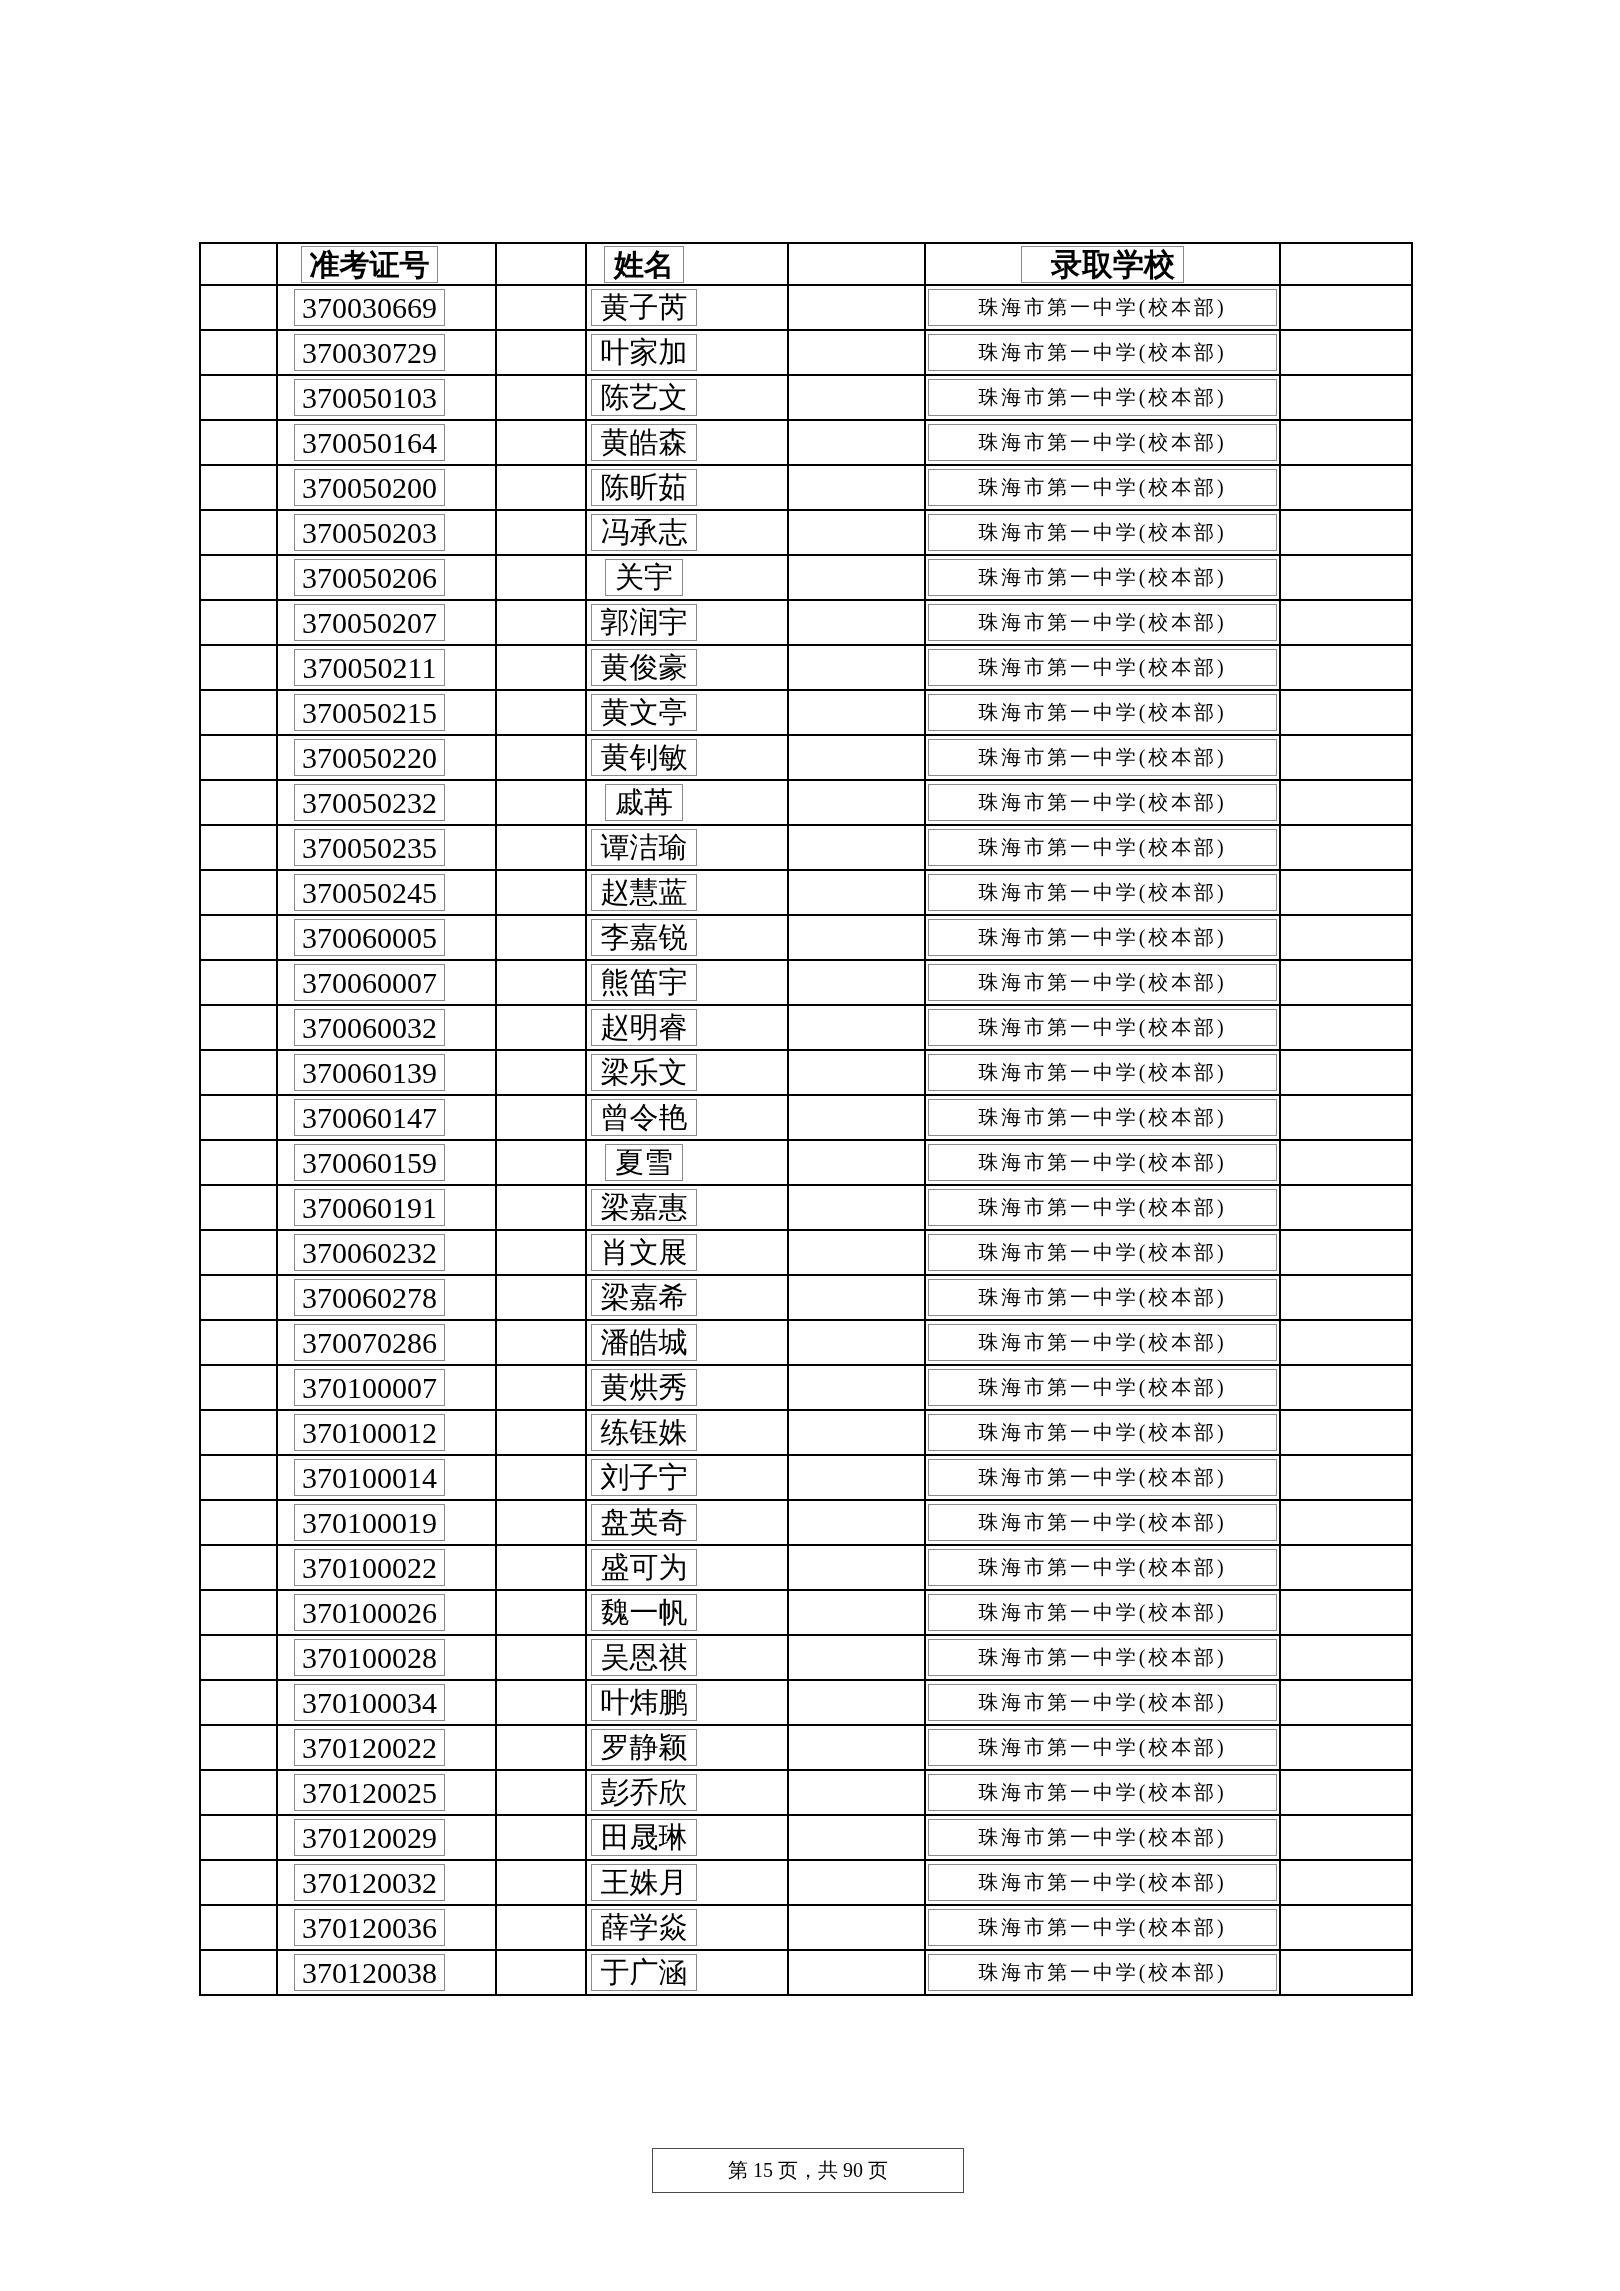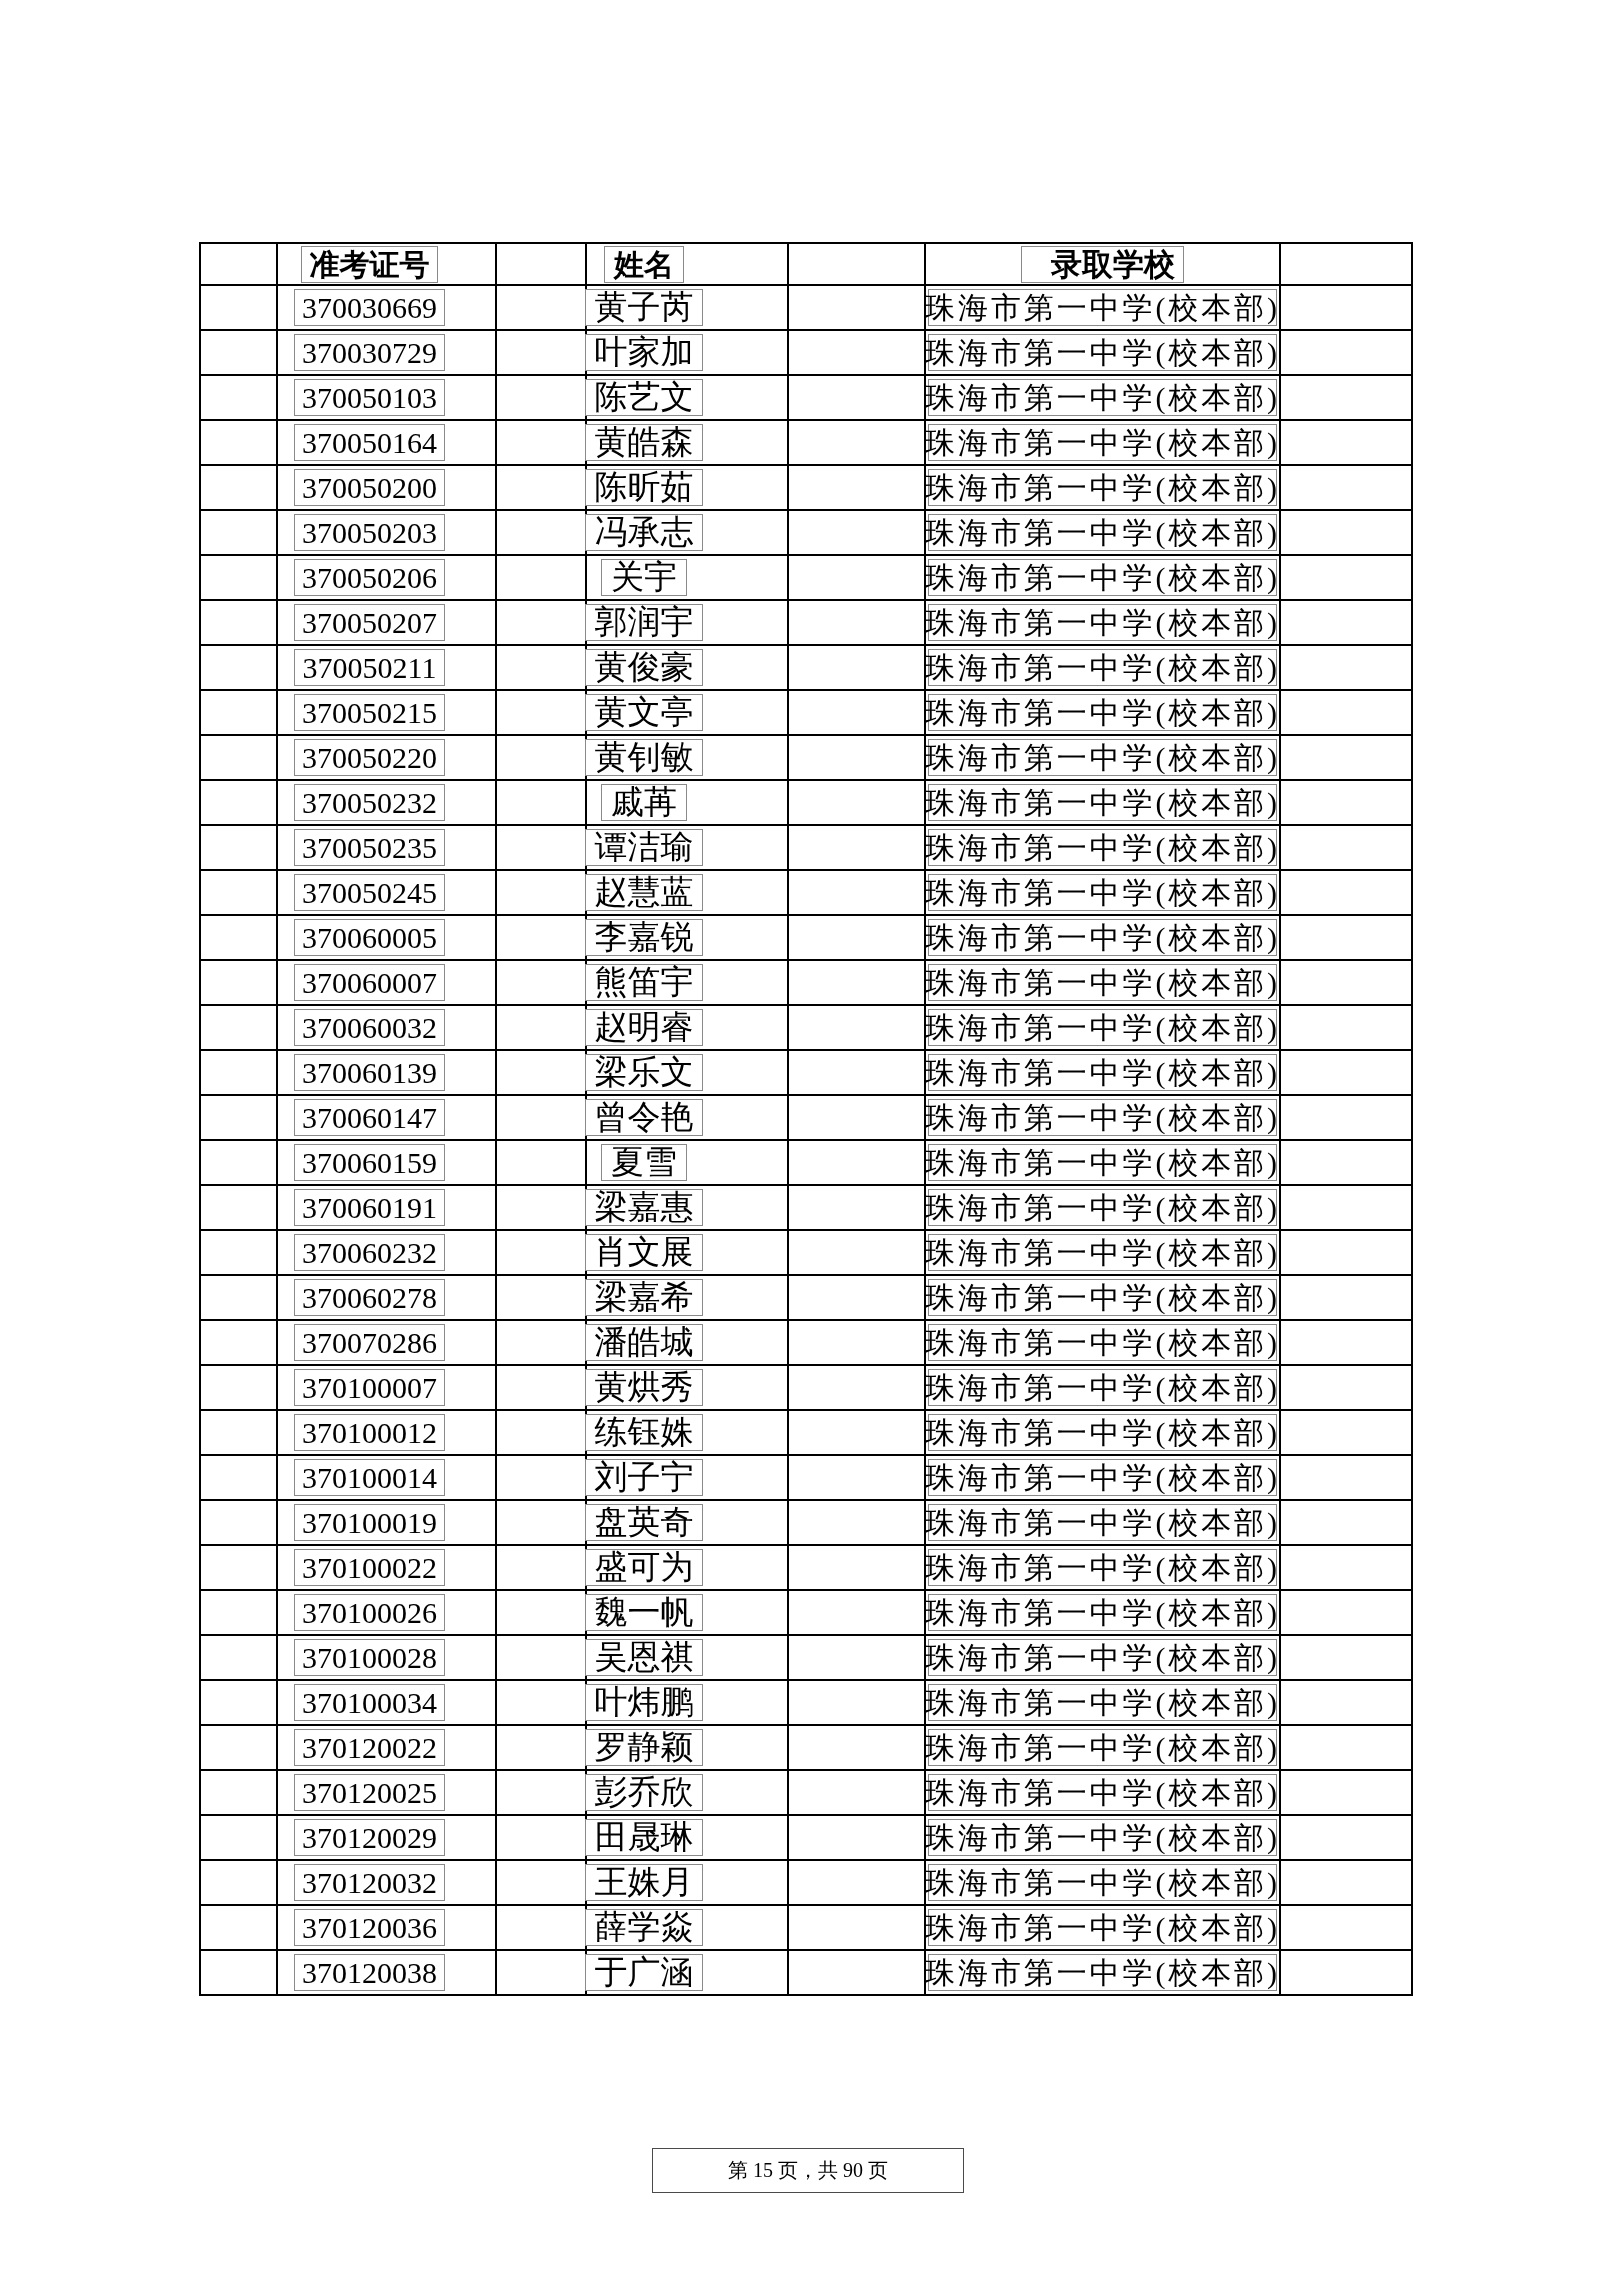--- a/index.html
+++ b/index.html
@@ -36,23 +36,23 @@
     border:1px solid #8a8a8a;
     box-sizing:border-box;
     display:flex;align-items:center;justify-content:center;
     height:37px;line-height:37px;white-space:nowrap;
     background:#ffffff;
   }
   .wrap-num{width:151px;padding-left:16px;}           
   .num-box{width:151px;font-size:30px;}
   .hdr .num-box{width:137px;margin:0 auto;font-weight:bold;}
   .wrap-name{width:110px;margin-left:2px;display:flex;justify-content:center;}
-  .name-box{padding:0 8.8px;font-size:33px;}
+  .name-box{padding:0 8.8px;font-size:29px;}
   .hdr .name-box{font-weight:bold;font-size:30px;}
-  .school-box{margin:0 2px;font-size:30px;letter-spacing:2.9px;}
+  .school-box{margin:0 2px;font-size:20px;letter-spacing:2.9px;}
   .hdr-school-box{margin:0 auto;padding:0 7.8px;font-size:31px;font-weight:bold;letter-spacing:0;}
   
   .footer-box{
     position:absolute;left:652px;top:2148px;width:312px;height:45px;
     border:1px solid #4a4a4a;
     box-sizing:border-box;
     display:flex;align-items:center;justify-content:center;
     font-size:20px;white-space:pre;
   }
 </style>

